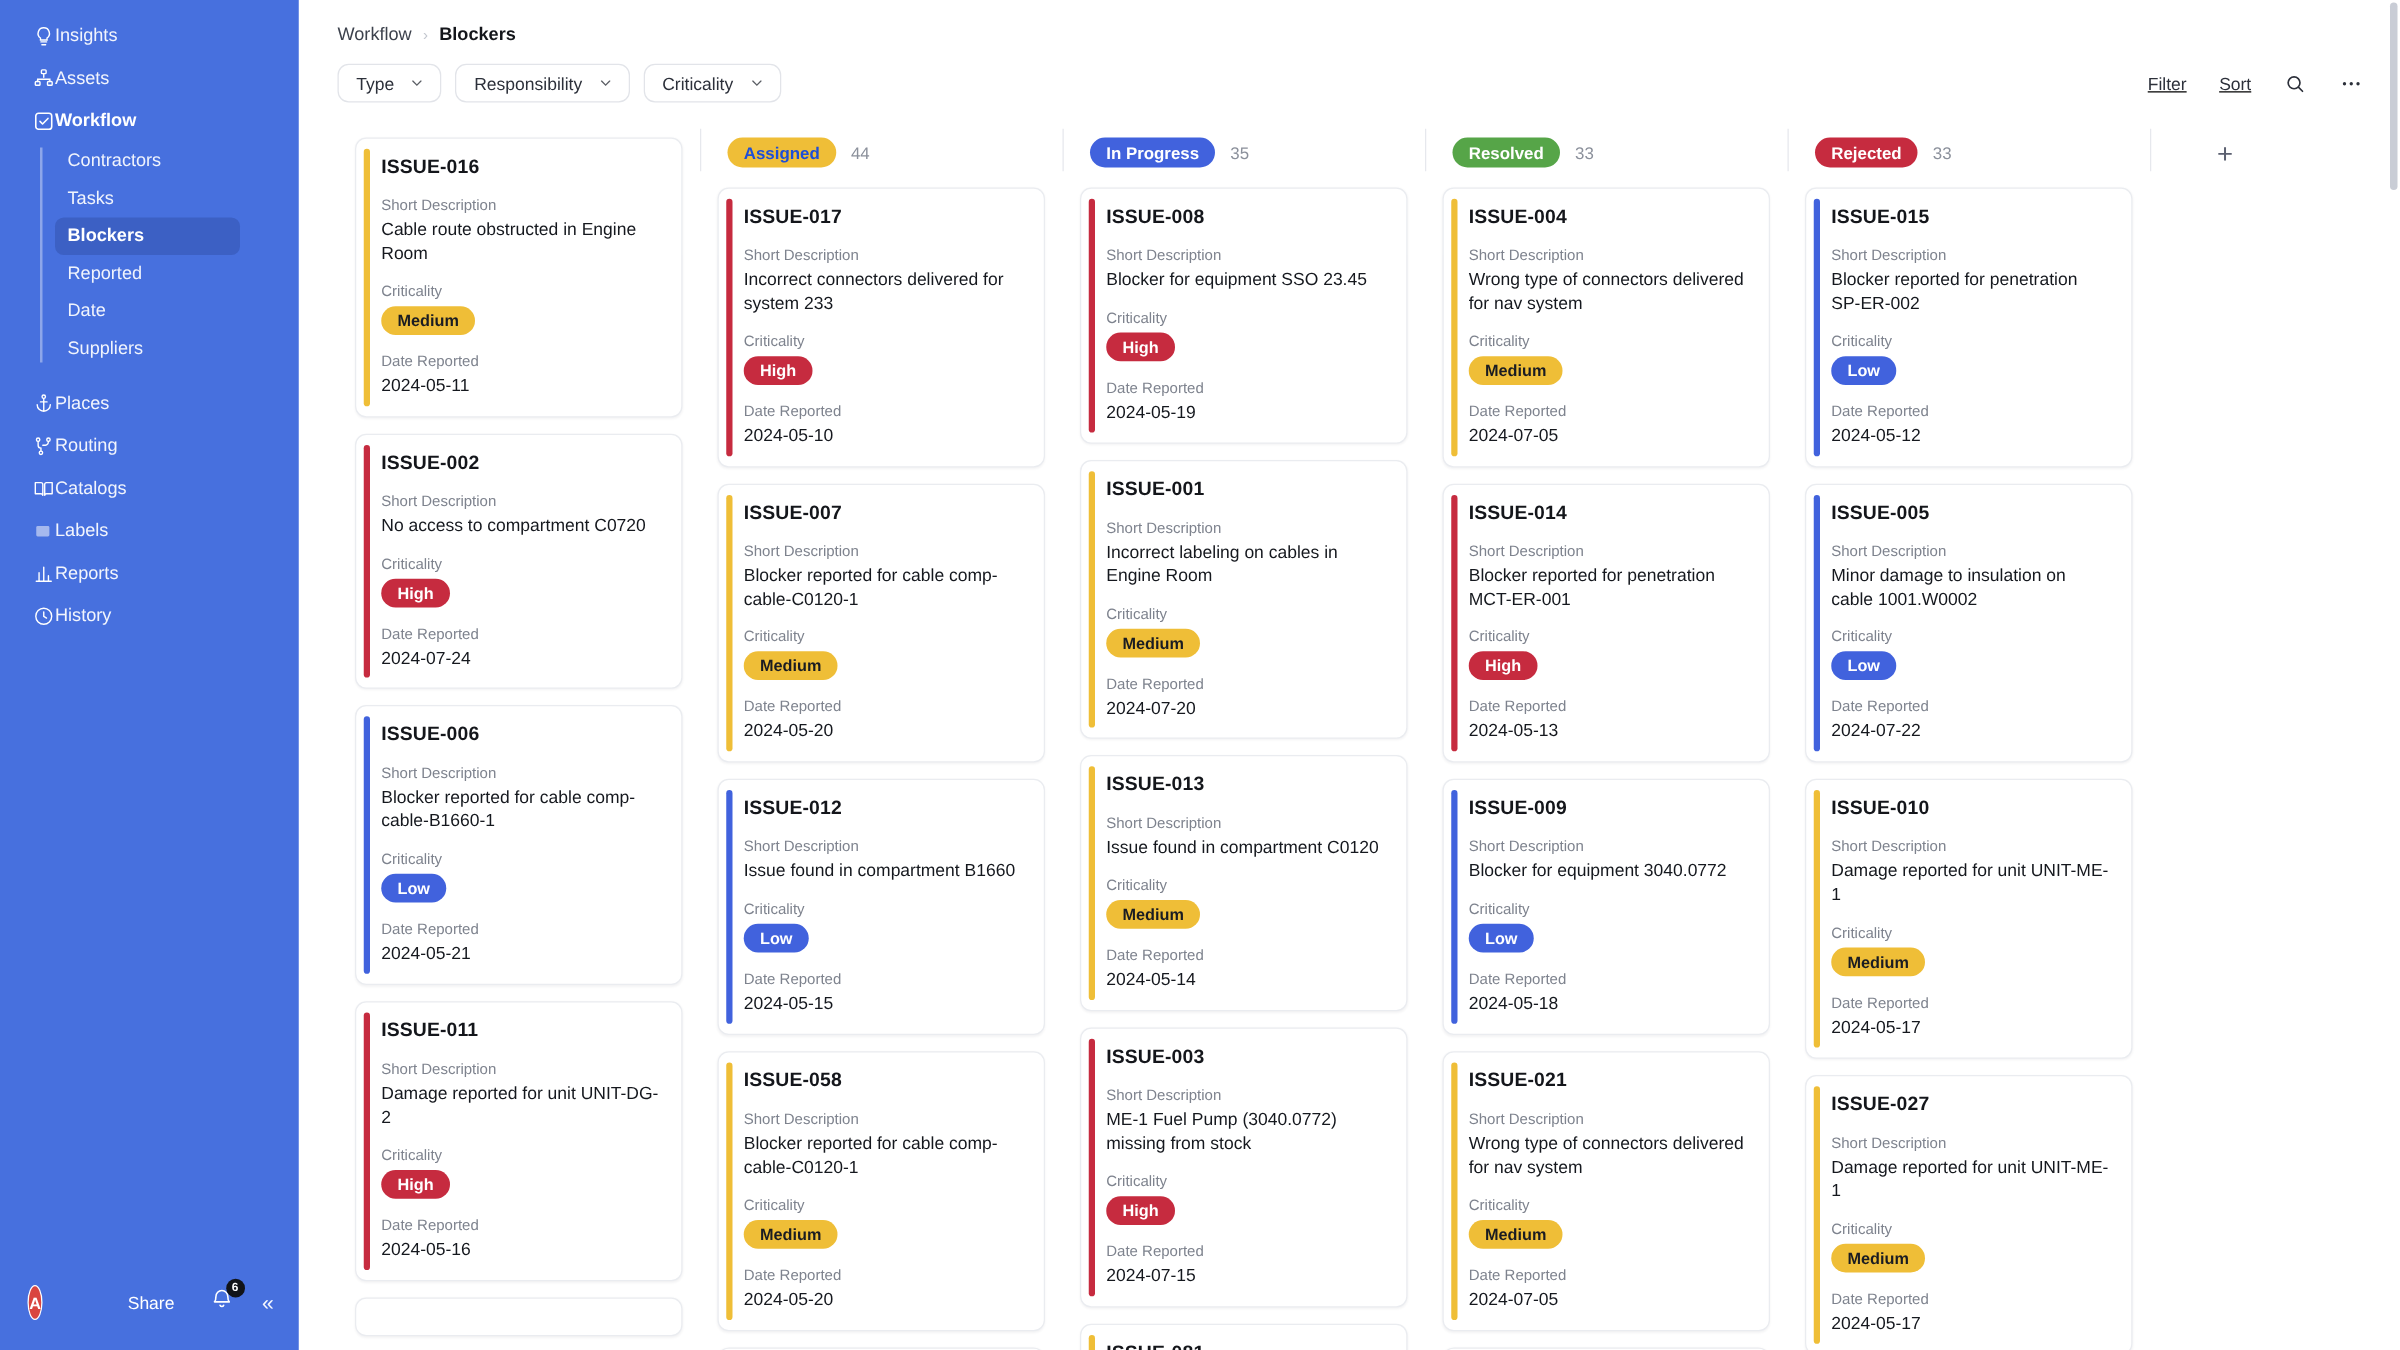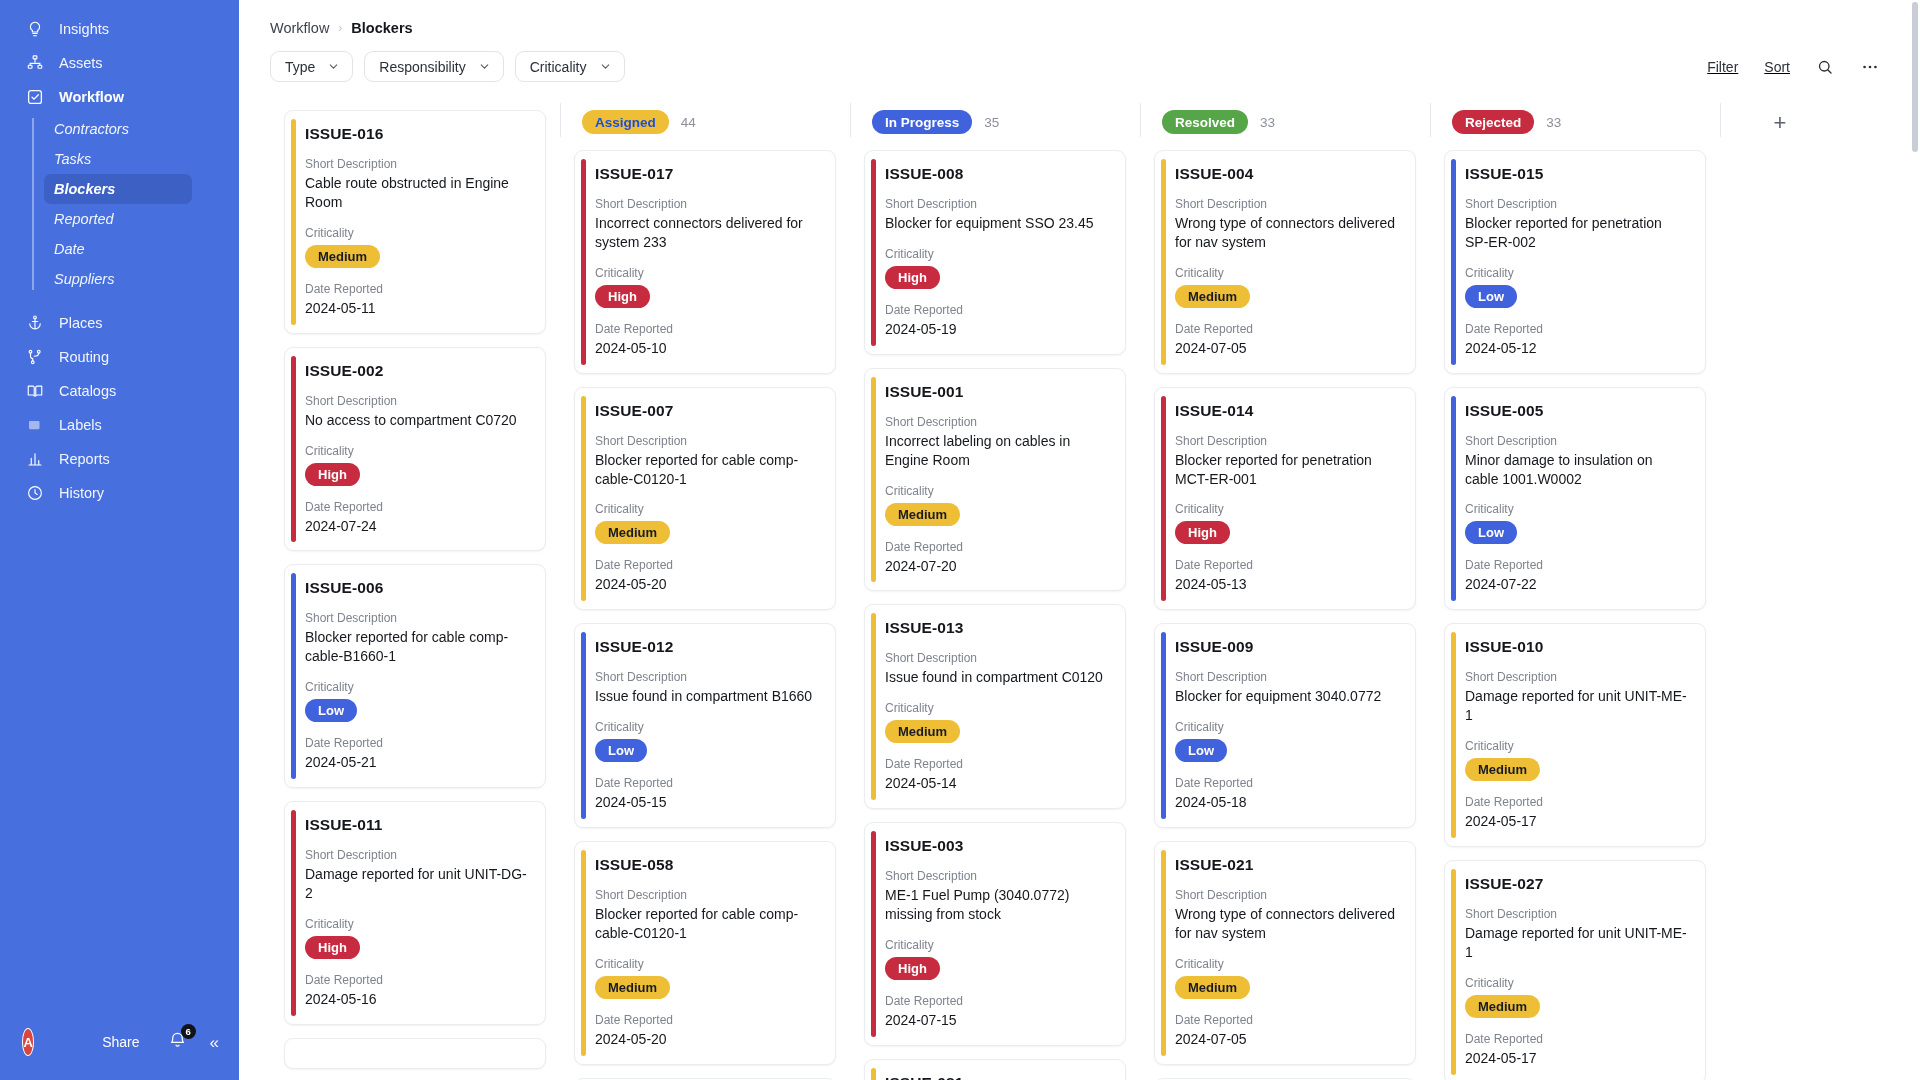--- a/index.html
+++ b/index.html
@@ -21,30 +21,30 @@
   }
   .brand {
     display: flex; align-items: center; gap: 11px;
     padding: 24px 0 24px 26px;
   }
   .brand-icon { width: 22px; height: 22px; opacity: .95; flex:0 0 22px;}
   .brand-name { font-size: 19px; font-weight: bold; letter-spacing: .1px; }
   .brand-caret { margin-left: 6px; opacity: .85; display:flex; }
   .nav { margin-top: 12px; }
   .nav-item {
-    display: flex; align-items: center; gap: 15px;
+    display: flex; align-items: center; 
     height: 34px; margin: 0 12px 0 14px;
     padding-left: 11px; border-radius: 8px;
     font-size: 14.5px; color: rgba(255,255,255,.93);
     cursor: pointer;
   }
   .nav-item .ico { width: 19px; height: 19px; flex: 0 0 19px; display:flex; align-items:center; justify-content:center;}
   .nav-item.active { font-weight: bold; color: #fff; }
   .nav-gap { height: 12px; }
-  .subnav { position: relative; margin-left: 44px; padding-left: 0; font-style: italic;}
+  .subnav { position: relative; margin-left: 44px; padding-left: 0;}
   .subnav::before{
     content:""; position:absolute; left: -12px; top: 4px; bottom: 4px;
     width: 1.5px; background: rgba(255,255,255,.38);
   }
   .subnav-item {
     display:flex; align-items:center; height: 30px;
     font-size: 14.5px; color: rgba(255,255,255,.92);
     padding-left: 10px; margin-right: 47px;
     border-radius: 7px; cursor: pointer;
   }
@@ -73,21 +73,21 @@
   
   .main { flex: 1; display: flex; flex-direction: column; background: #ffffff; min-width:0;}
   .topbar { padding: 20px 28px 0 31px; }
   .breadcrumb { display: flex; align-items: center; gap: 9px; font-size: 14.5px; }
   .crumb-parent { color: #3D424D; cursor: pointer; }
   .crumb-sep { color: #C3C7CF; font-size: 12px; }
   .crumb-current { color: #14161B; font-weight: bold; }
 
   .filterbar {
     display: flex; 
-    padding: 15px 40px 0 31px;
+    padding: 15px 29px 0 31px;
   }
   .chip {
     display: inline-flex; align-items: center; gap: 12px;
     height: 31px; padding: 0 12px 0 14px;
     border: 1px solid #E2E4E9; border-radius: 9px;
     font-size: 14px; color: #2C303A; background: #fff;
     margin-right: 11px; cursor: pointer;
   }
   .chip .caret { display:flex; opacity:.8;}
   .toolbar-right { margin-left: auto; display: flex; align-items: center; gap: 26px; text-decoration: underline; }

